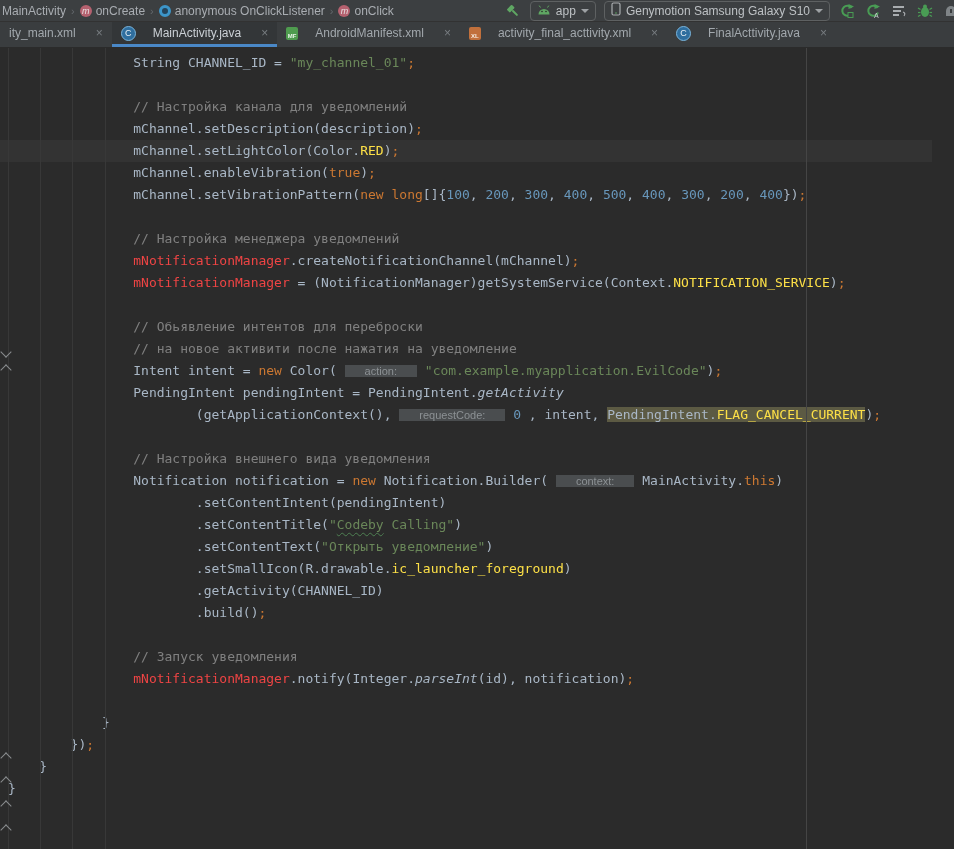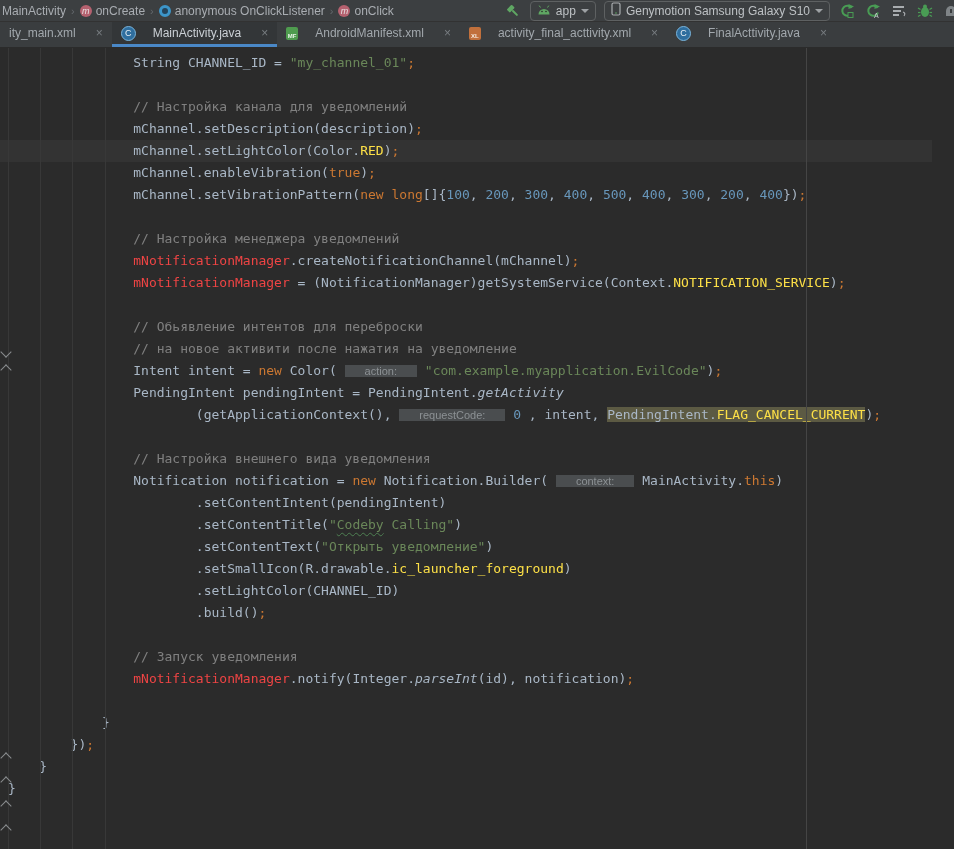--- a/index.html
+++ b/index.html
@@ -241,21 +241,21 @@
       <div class="code-line"><span class="t-d">                Intent intent = </span><span class="t-k">new</span><span class="t-d"> Color( </span><span class="t-h">action:</span><span class="t-d"> </span><span class="t-s">"com.example.myapplication.EvilCode"</span><span class="t-d">)</span><span class="t-k">;</span></div>
       <div class="code-line"><span class="t-d">                PendingIntent pendingIntent = PendingIntent.</span><span class="t-m">getActivity</span></div>
       <div class="code-line"><span class="t-d">                        (getApplicationContext(), </span><span class="t-h">requestCode:</span><span class="t-d"> </span><span class="t-n">0</span><span class="t-d"> , intent, </span><span class="t-d t-hl">PendingIntent.</span><span class="t-cf t-hl">FLAG_CANCEL_CURRENT</span><span class="t-d">)</span><span class="t-k">;</span></div>
       <div class="code-line"></div>
       <div class="code-line"><span class="t-c">                // Настройка внешнего вида уведомления</span></div>
       <div class="code-line"><span class="t-d">                Notification notification = </span><span class="t-k">new</span><span class="t-d"> Notification.Builder( </span><span class="t-h">context:</span><span class="t-d"> MainActivity.</span><span class="t-k">this</span><span class="t-d">)</span></div>
       <div class="code-line"><span class="t-d">                        .setContentIntent(pendingIntent)</span></div>
       <div class="code-line"><span class="t-d">                        .setContentTitle(</span><span class="t-s">"</span><span class="t-s t-typo">Codeby</span><span class="t-s"> Calling"</span><span class="t-d">)</span></div>
       <div class="code-line"><span class="t-d">                        .setContentText(</span><span class="t-s">"Открыть уведомление"</span><span class="t-d">)</span></div>
       <div class="code-line"><span class="t-d">                        .setSmallIcon(R.drawable.</span><span class="t-cf">ic_launcher_foreground</span><span class="t-d">)</span></div>
-      <div class="code-line"><span class="t-d">                        .setLightColor(CHANNEL_ID)</span></div>
+      <div class="code-line"><span class="t-d">                        .getActivity(CHANNEL_ID)</span></div>
       <div class="code-line"><span class="t-d">                        .build()</span><span class="t-k">;</span></div>
       <div class="code-line"></div>
       <div class="code-line"><span class="t-c">                // Запуск уведомления</span></div>
       <div class="code-line"><span class="t-d">                </span><span class="t-f">mNotificationManager</span><span class="t-d">.notify(Integer.</span><span class="t-m">parseInt</span><span class="t-d">(id), notification)</span><span class="t-k">;</span></div>
       <div class="code-line"></div>
       <div class="code-line"><span class="t-d">            }</span></div>
       <div class="code-line"><span class="t-d">        })</span><span class="t-k">;</span></div>
       <div class="code-line"><span class="t-d">    }</span></div>
       <div class="code-line"><span class="t-d">}</span></div>
     </div>

